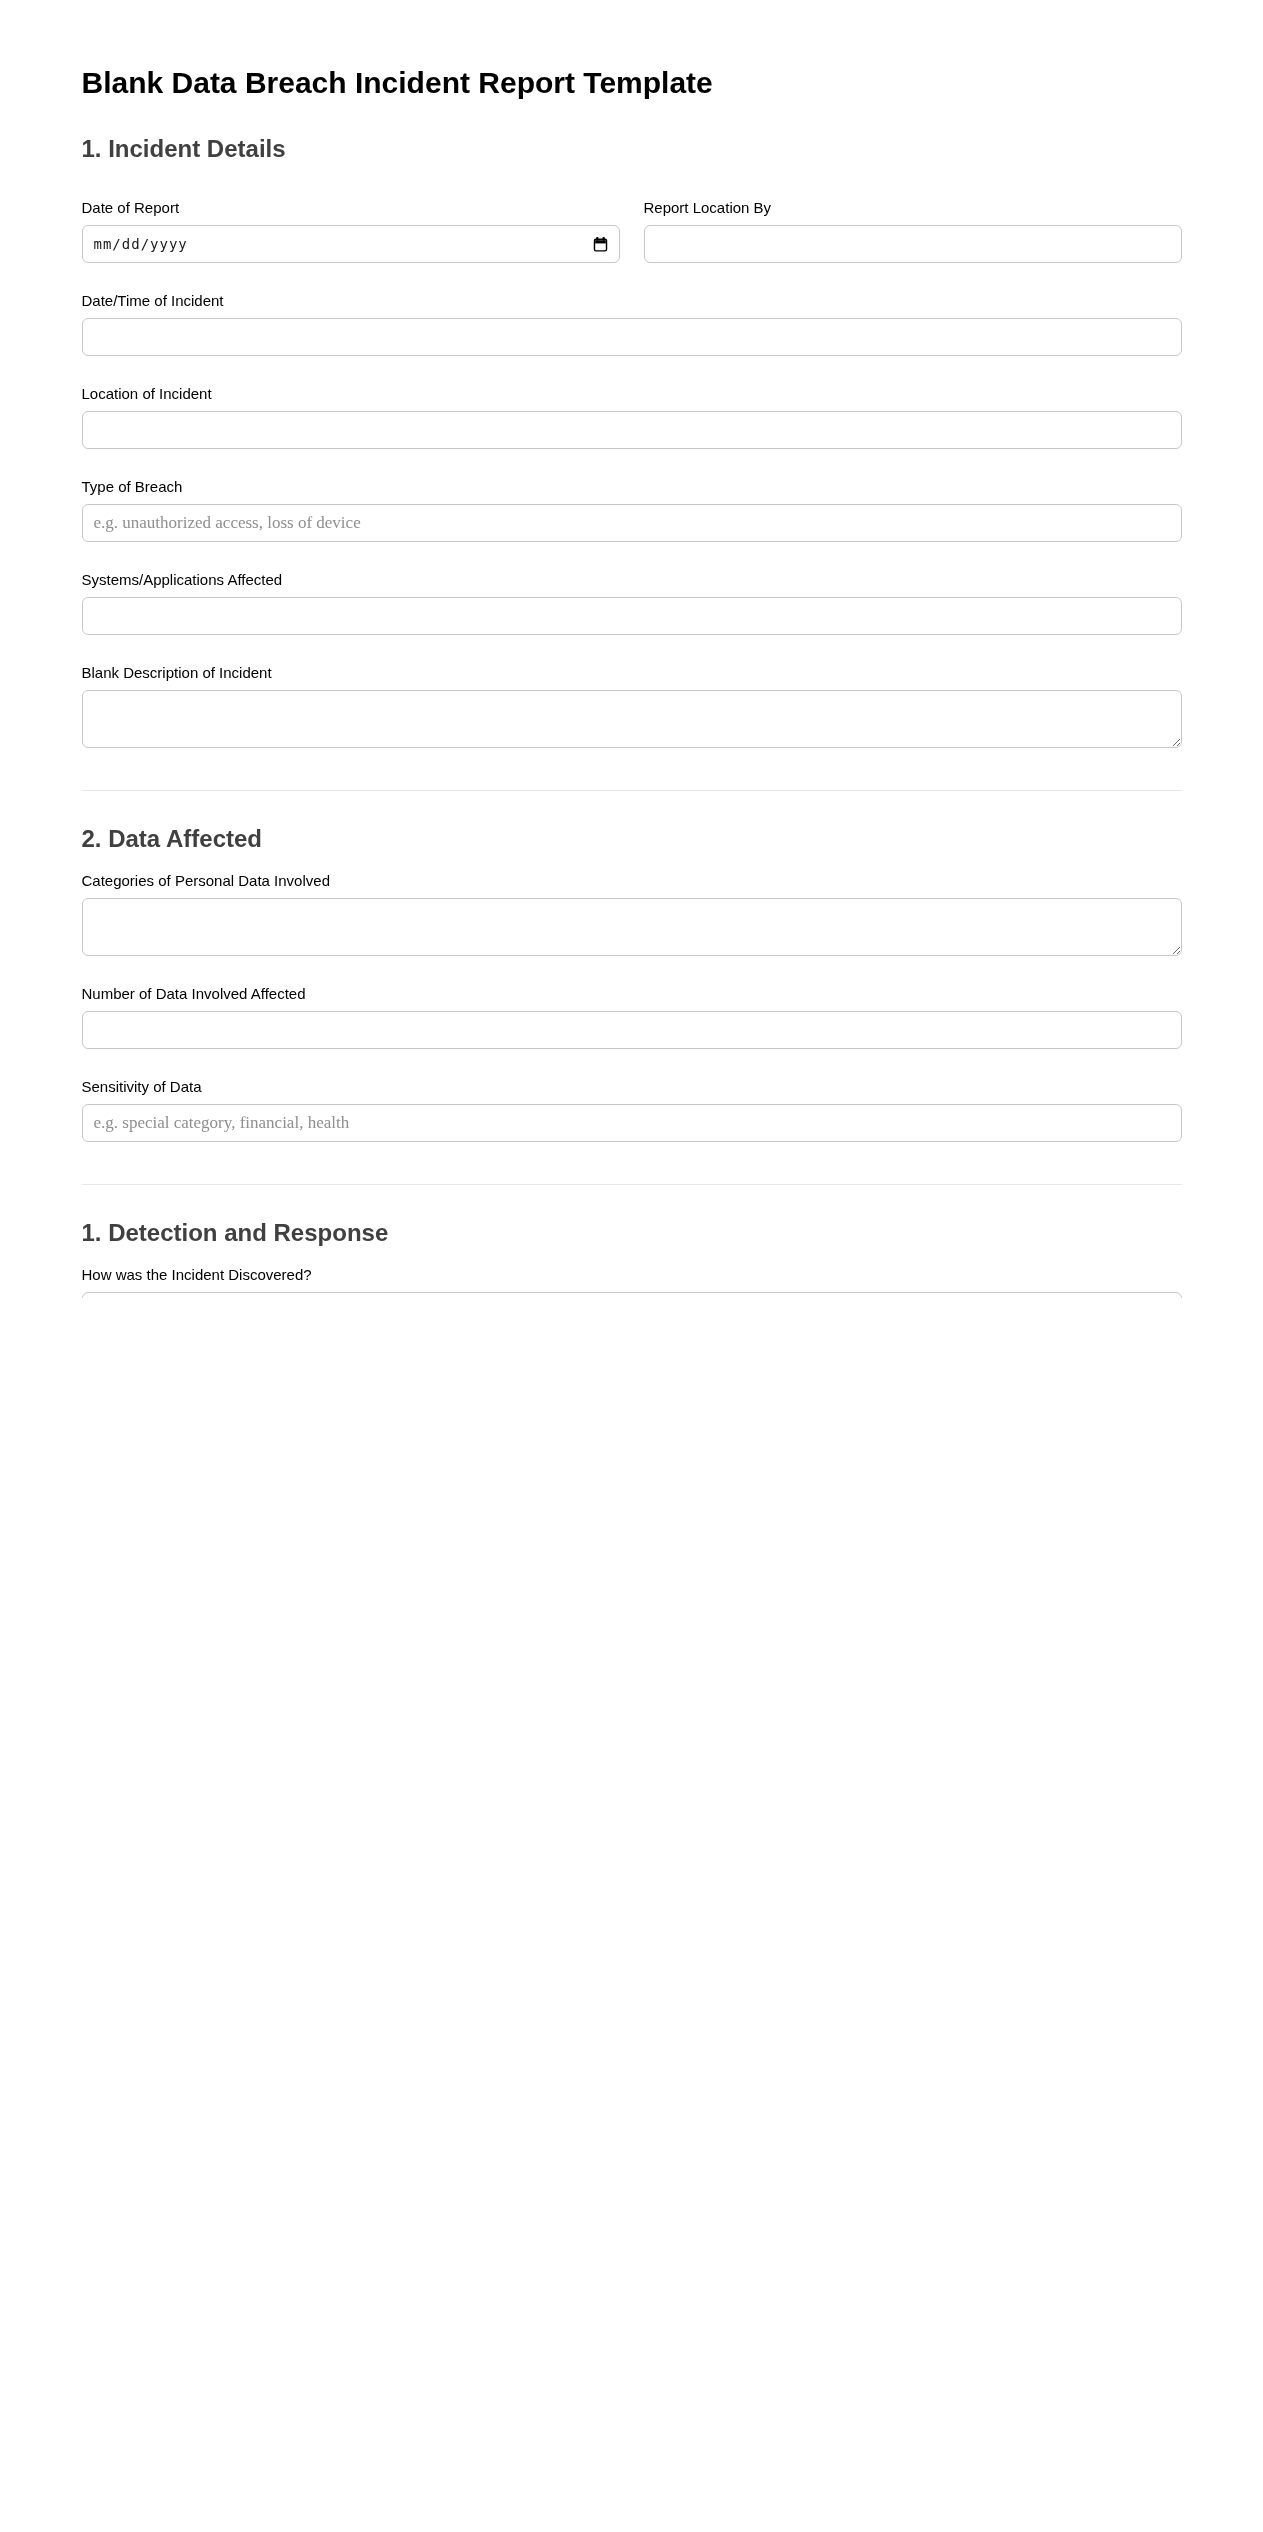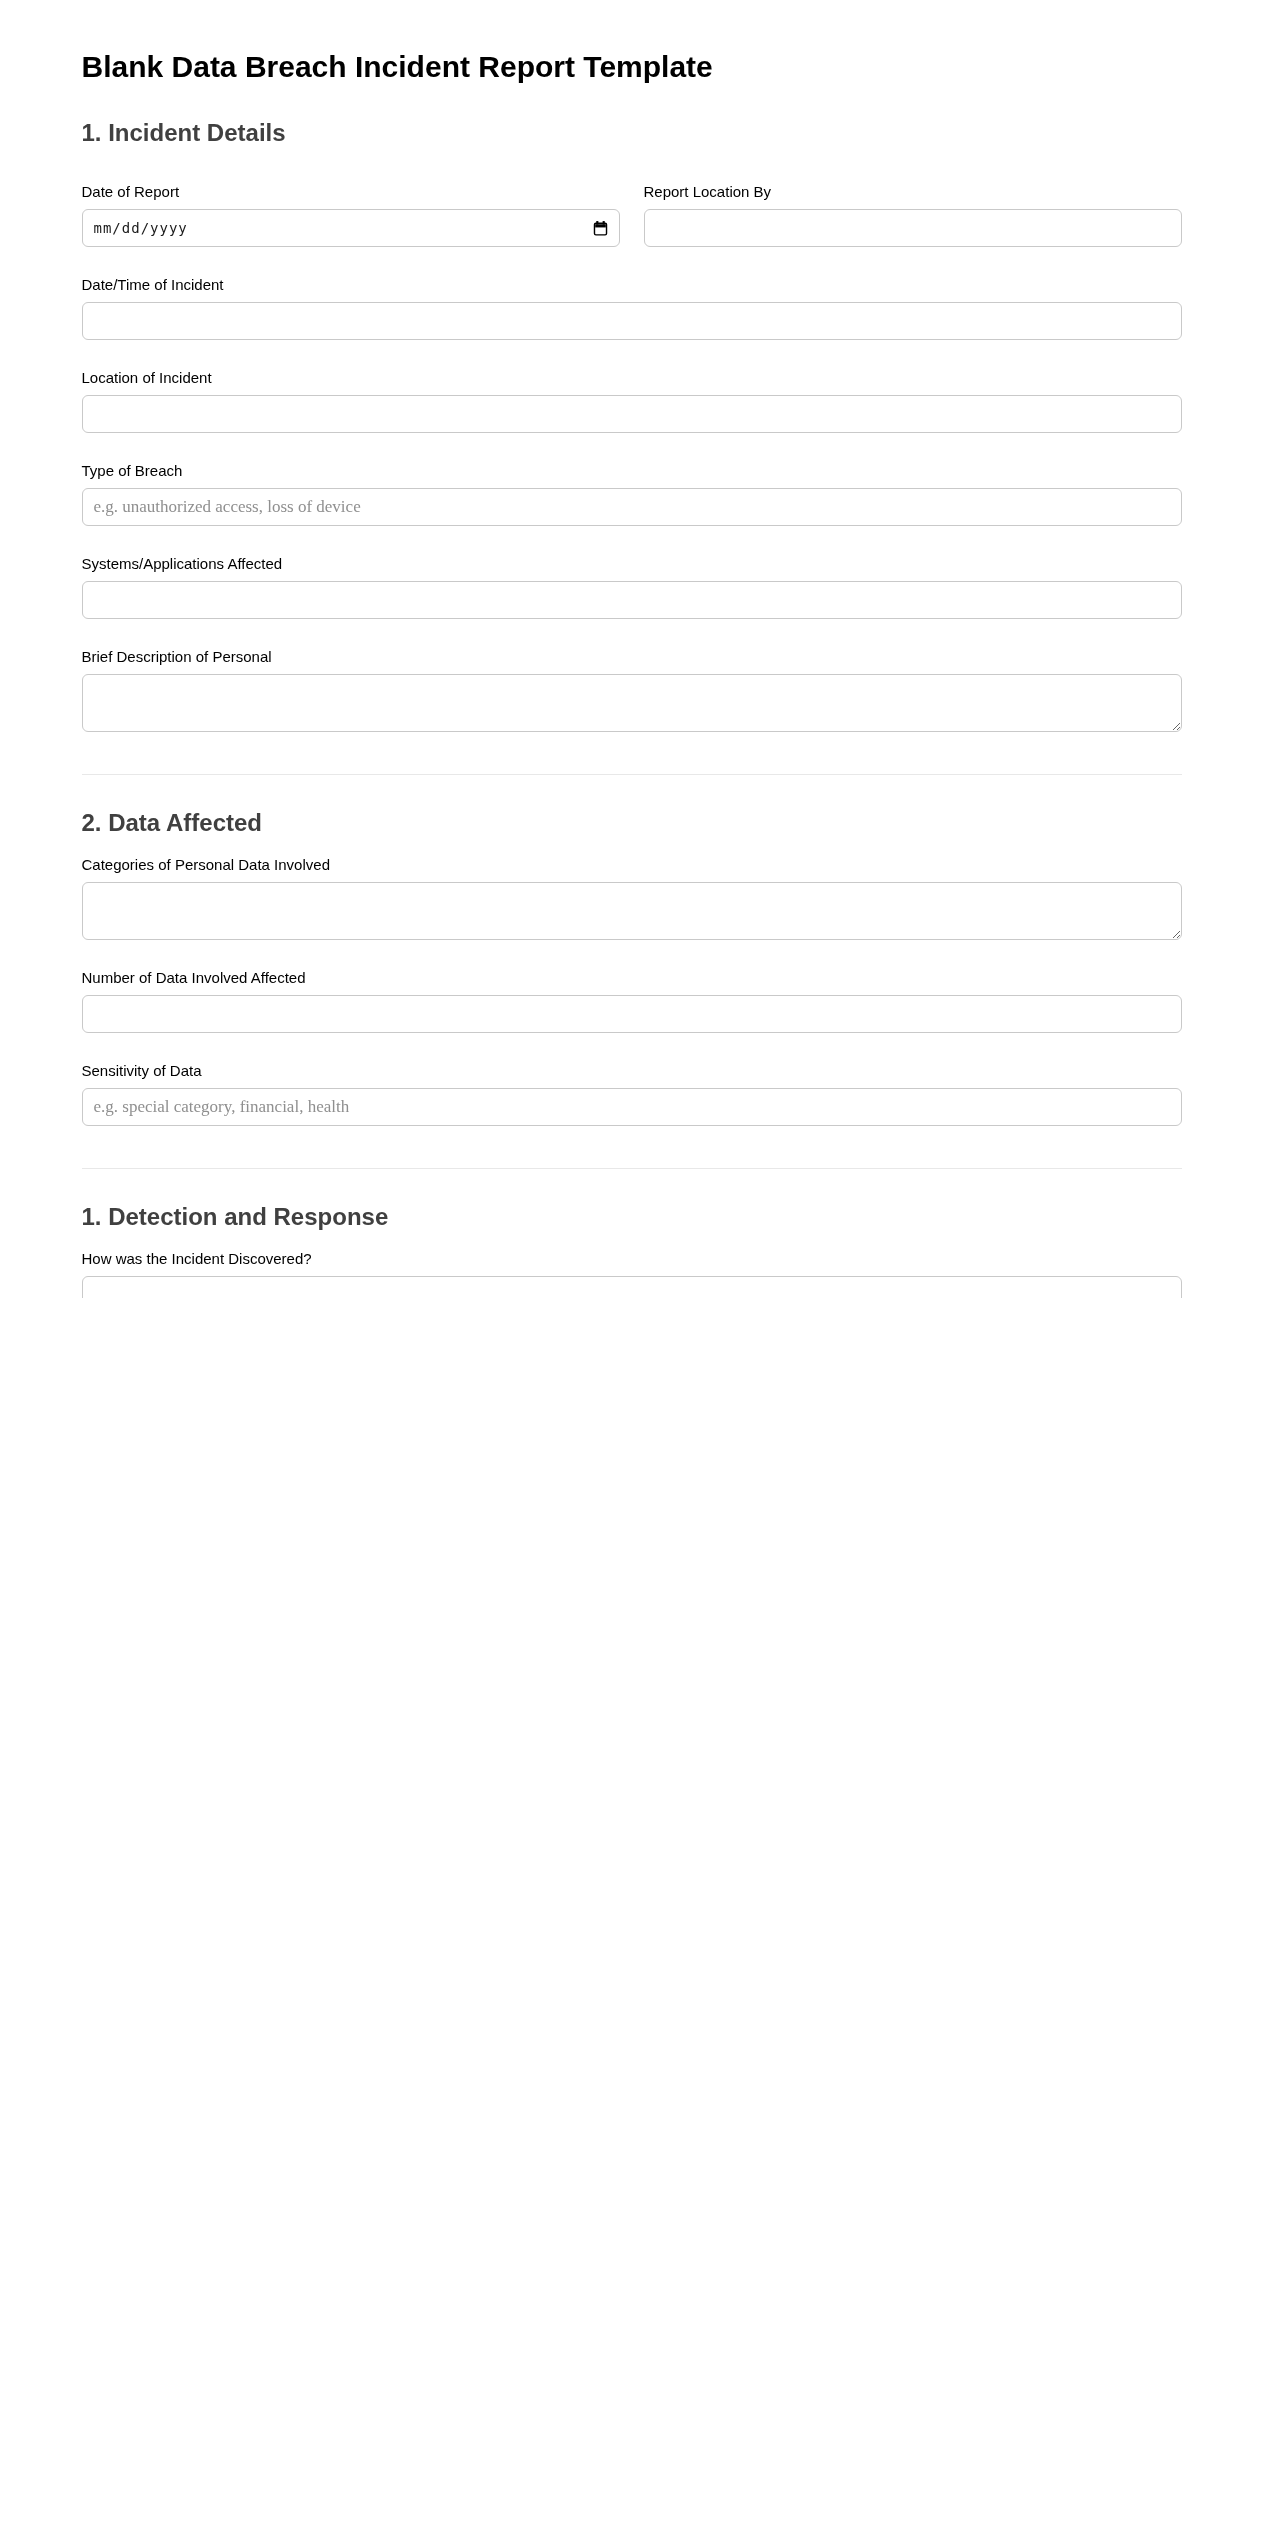--- a/index.html
+++ b/index.html
@@ -10,21 +10,21 @@
     font-family: "Liberation Sans", sans-serif;
     color: #000;
   }
   .viewport {
     width: 1263px;
     height: 1298px;
     overflow: hidden;
   }
   .container {
     width: 1100px;
-    margin: 0 auto;
+    margin: 16px auto;
     padding-top: 50px;
   }
   h1.page-title {
     font-size: 30px;
     line-height: 1.15;
     font-weight: 700;
     margin: 0;
     color: #000;
   }
   h2.section-heading {
@@ -153,21 +153,21 @@
         <label class="field-label">Type of Breach</label>
         <input type="text" class="text-input" placeholder="e.g. unauthorized access, loss of device" style="">
       </div>
 
       <div class="field">
         <label class="field-label">Systems/Applications Affected</label>
         <input type="text" class="text-input" placeholder="" style="">
       </div>
 
       <div class="field">
-        <label class="field-label">Brief Description of Personal</label>
+        <label class="field-label">Blank Description of Incident</label>
         <textarea class="text-area" placeholder="" style=""></textarea>
       </div>
     </div>
 
     <hr class="section-divider">
 
     <h2 class="section-heading">2. Data Affected</h2>
     <div class="section-fields tight">
 
       <div class="field">

